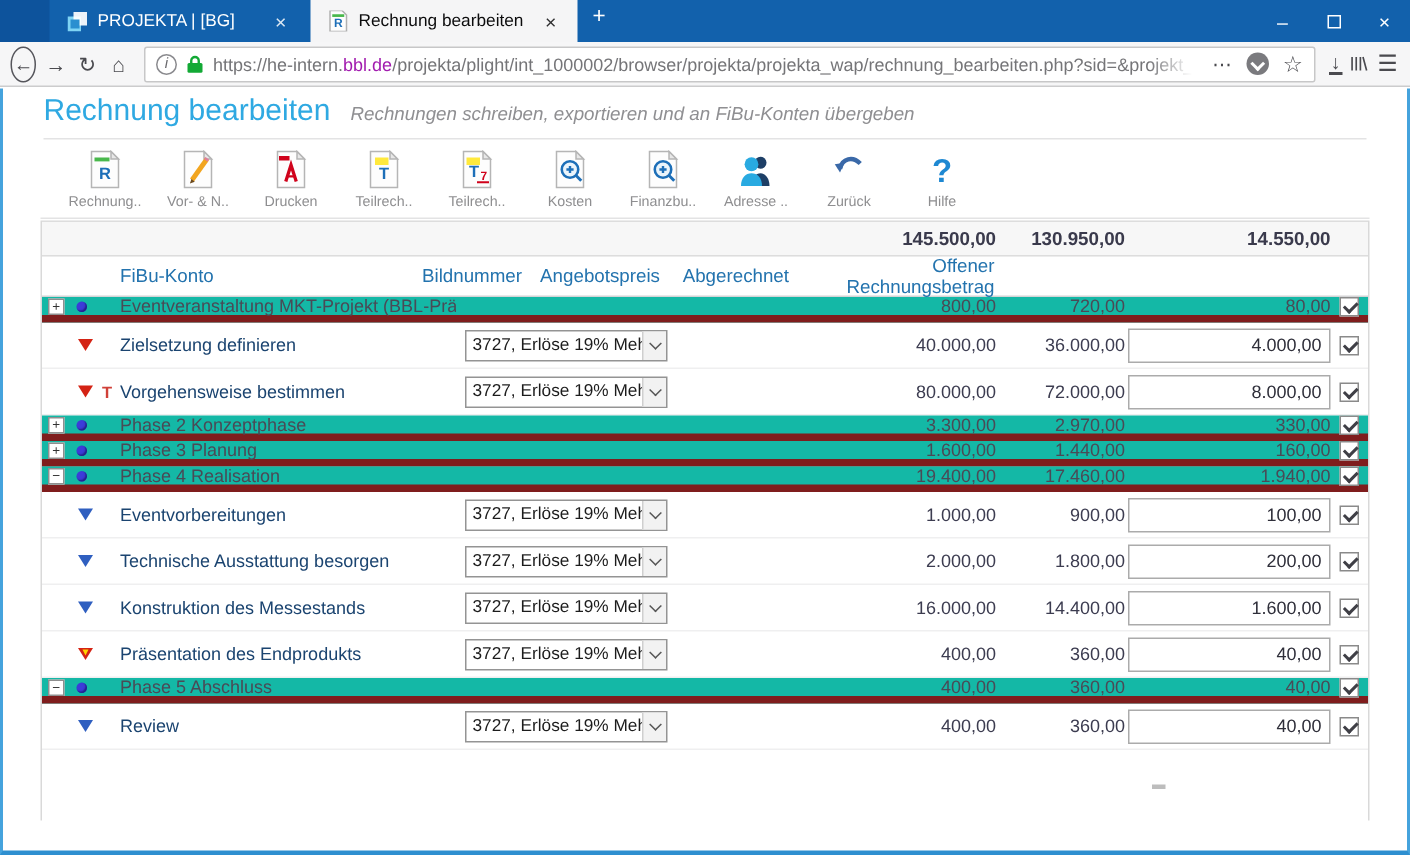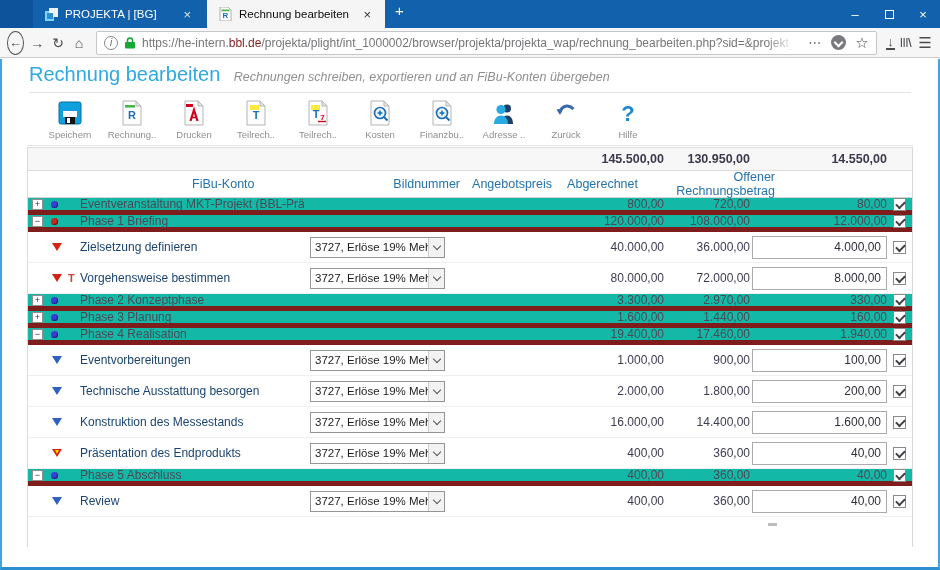--- a/index.html
+++ b/index.html
@@ -20,21 +20,21 @@
   .win-btn { width:34px; display:flex; align-items:center; justify-content:center; color:#fff; font-size:13px; }
   .win-box { width:9px; height:9px; border:1px solid #fff; display:inline-block; }
 
   
   .navbar { height:30px; background:#f6f6f7; border-bottom:1px solid #cccccd; display:flex; align-items:center; padding:0 7px; gap:5px; }
   .navbtn { color:#4a4a4f; font-size:14px; width:23px; text-align:center; line-height:1; }
   .navbtn.back { width:24px; height:24px; border:1.5px solid #55555b; border-radius:50%; display:flex; align-items:center; justify-content:center; font-size:13px; }
   .urlbar { flex:1; height:24px; background:#fff; border:1px solid #c7c7c8; border-radius:2px; display:flex; align-items:center; padding:0 7px; gap:6px; margin:0 4px; }
   .info-i { width:14px; height:14px; border:1px solid #8a8a8e; border-radius:50%; color:#6a6a6e; font-size:10px; display:flex; align-items:center; justify-content:center; flex:none; font-style:italic; }
   .url { flex:1; font-size:12px; white-space:nowrap; overflow:hidden; position:relative; }
-  .u-gray { color:#757578; } .u-dark { color:#7f1d1d; }
+  .u-gray { color:#757578; } .u-dark { color:#a21caf; }
   .url-fade { position:absolute; right:0; top:0; width:36px; height:100%; background:linear-gradient(to right, rgba(255,255,255,0), #fff 80%); }
   .urlicons { display:flex; align-items:center; gap:9px; flex:none; }
   .dots { color:#4a4a4f; font-size:13px; letter-spacing:1px; }
   .pocket { width:15px; height:15px; border-radius:50%; background:#7a7a7e; position:relative; }
   .pocket::after { content:""; position:absolute; left:4px; top:4px; width:5px; height:5px; border-left:2px solid #fff; border-bottom:2px solid #fff; transform:rotate(-45deg); }
   .star { color:#4a4a4f; font-size:15px; }
   .dl { color:#4a4a4f; font-size:13px; border-bottom:2px solid #4a4a4f; padding-bottom:0; line-height:12px; width:14px; text-align:center; }
   .menu3 { color:#4a4a4f; font-size:15px; }
 
   
@@ -48,21 +48,21 @@
 
   .toolbar { display:flex; padding:7px 0 5px 12px; border-bottom:1px solid #e3e3e4; }
   .tbtn { width:62px; display:flex; flex-direction:column; align-items:center; gap:3px; }
   .tbtn .lbl { font-size:9.5px; color:#8e8e90; white-space:nowrap; }
 
   .infoline { padding:9px 2px 8px 2px; font-size:12.5px; color:#3c4a5a; }
   .info-bold { font-weight:bold; color:#1d4e79; }
 
   
   .tablewrap { position:relative; margin-top:1px; height:400px; border-left:1px solid #d9d9d9; border-right:1px solid #d9d9d9; }
-  .grid { display:flex; align-items:center;justify-content:center; }
+  .grid { display:flex; align-items:center; }
   .c-tree { width:52px; flex:none; display:flex; align-items:center; }
   .c-title { flex:1; white-space:nowrap; overflow:hidden; }
   .c-fibu { width:142px; flex:none; }
   .c-bild { width:126px; flex:none; text-align:right; }
   .c-angebot { width:92px; flex:none; text-align:right; }
   .c-abger { width:86px; flex:none; text-align:right; }
   .c-offen { width:140px; flex:none; text-align:right; padding-right:3px; }
   .c-check { width:22px; flex:none; text-align:left; padding-left:3px; }
 
   .totals { height:24px; background:#f7f7f7; border-top:1px solid #dddddd; border-bottom:1px solid #dddddd; font-size:12.5px; font-weight:bold; color:#3a3a4c; }
@@ -165,35 +165,36 @@
 
     <div class="page-head">
       <h1 class="page-title">Rechnung bearbeiten</h1>
       <span class="page-sub">Rechnungen schreiben, exportieren und an FiBu-Konten übergeben</span>
       <div class="hr"></div>
     </div>
 
     <div class="toolbar">
       <div class="tbtn">
         <svg width="26" height="26" viewBox="0 0 26 26">
-            <rect x="2" y="2" width="22" height="22" rx="2" fill="#0fa0dd" stroke="#0a6da2"></rect>
-            <rect x="6" y="11" width="14" height="6" fill="#fff"></rect>
-            <rect x="8" y="17" width="10" height="7" fill="#141414"></rect>
-            <rect x="10" y="18" width="3" height="5" fill="#fff"></rect>
-          </svg>
-        <span class="lbl">Speichern</span>
-      </div>
-      <div class="tbtn">
-        <svg width="26" height="26" viewBox="0 0 26 26">
             <path d="M4 1 h13 l5 5 v19 h-18 z" fill="#fdfdfd" stroke="#b5b5b5"></path>
             <path d="M17 1 l5 5 h-5 z" fill="#e8e8e8" stroke="#b5b5b5"></path>
             <rect x="6" y="5" width="10" height="2.6" fill="#49b84c"></rect>
             <text x="13" y="19" font-size="11" font-weight="bold" fill="#1d6fb8" text-anchor="middle" font-family="Liberation Sans">R</text>
           </svg>
         <span class="lbl">Rechnung..</span>
+      </div>
+      <div class="tbtn">
+        <svg width="26" height="26" viewBox="0 0 26 26">
+            <path d="M4 1 h13 l5 5 v19 h-18 z" fill="#fdfdfd" stroke="#b5b5b5"></path>
+            <path d="M17 1 l5 5 h-5 z" fill="#e8e8e8" stroke="#b5b5b5"></path>
+            <path d="M9 20 L19 6" stroke="#f2a51f" stroke-width="3.2"></path>
+            <path d="M18 4.6 l2.4 1.8 -1 1.4 -2.4-1.8 z" fill="#e07f9a"></path>
+            <path d="M7.6 22.4 l1-3 2.3 1.7 z" fill="#6b4a1f"></path>
+          </svg>
+        <span class="lbl">Vor- &amp; N..</span>
       </div>
       <div class="tbtn">
         <svg width="26" height="26" viewBox="0 0 26 26">
             <path d="M4 1 h13 l5 5 v19 h-18 z" fill="#fdfdfd" stroke="#b5b5b5"></path>
             <path d="M17 1 l5 5 h-5 z" fill="#e8e8e8" stroke="#b5b5b5"></path>
             <rect x="5" y="4" width="7" height="3" fill="#d0021b"></rect>
             <path d="M9.5 21 L13 10 L16.5 21" stroke="#d0021b" stroke-width="2.2" fill="none"></path>
             <line x1="10.8" y1="17.5" x2="15.2" y2="17.5" stroke="#d0021b" stroke-width="1.5"></line>
           </svg>
         <span class="lbl">Drucken</span>
@@ -295,33 +296,20 @@
           </div>
         <div class="c-title">Eventveranstaltung MKT-Projekt (BBL-Präs)</div>
         <div class="c-fibu"></div>
           <div class="c-bild"></div>
         <div class="c-angebot">800,00</div>
         <div class="c-abger">720,00</div>
         <div class="c-offen">80,00</div>
         <div class="c-check"><span class="cb"></span></div>
       </div>
 
-      <div class="row group grid">
-        <div class="c-tree">
-            <span class="exp minus"></span>
-            <span class="bullet red"></span>
-          </div>
-        <div class="c-title">Phase 1 Briefing</div>
-        <div class="c-fibu"></div>
-          <div class="c-bild"></div>
-        <div class="c-angebot">120.000,00</div>
-        <div class="c-abger">108.000,00</div>
-        <div class="c-offen">12.000,00</div>
-        <div class="c-check"><span class="cb"></span></div>
-      </div>
 
       <div class="row task grid">
         <div class="c-tree">
             <span class="tri"></span>
           </div>
         <div class="c-title">Zielsetzung definieren</div>
         <div class="c-fibu">
             <div class="sel">
               <span class="sel-text">3727, Erlöse 19% Mehrwerts</span>
               <span class="sel-arrow"></span>

